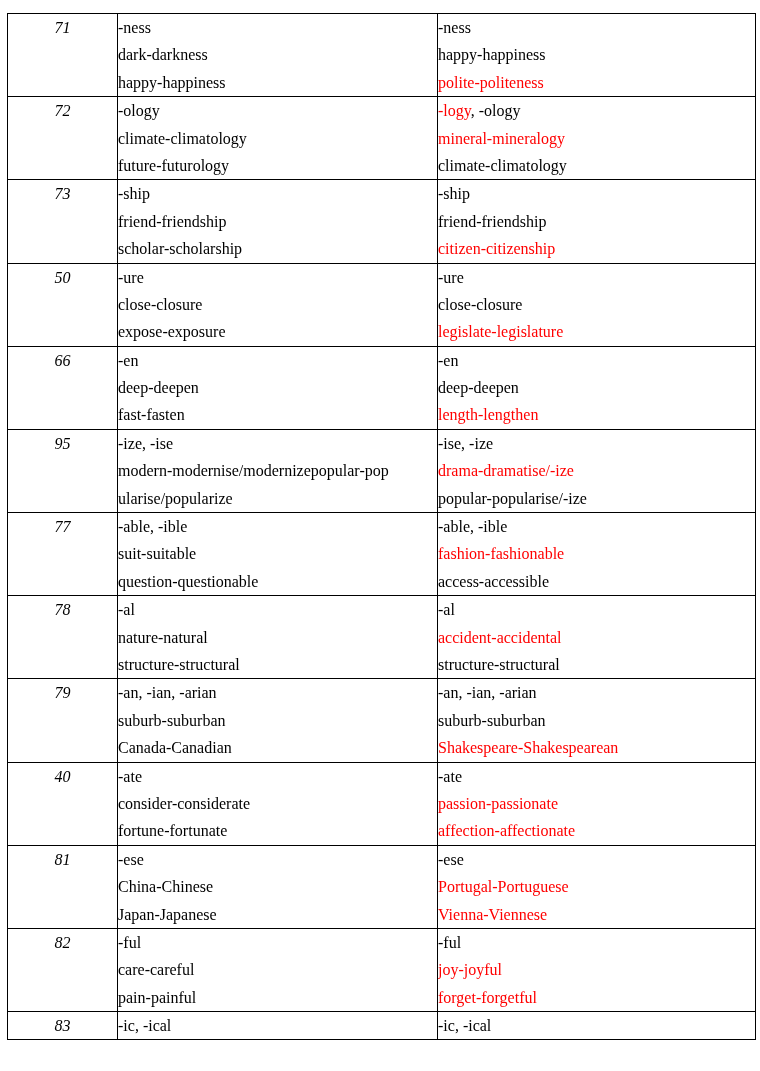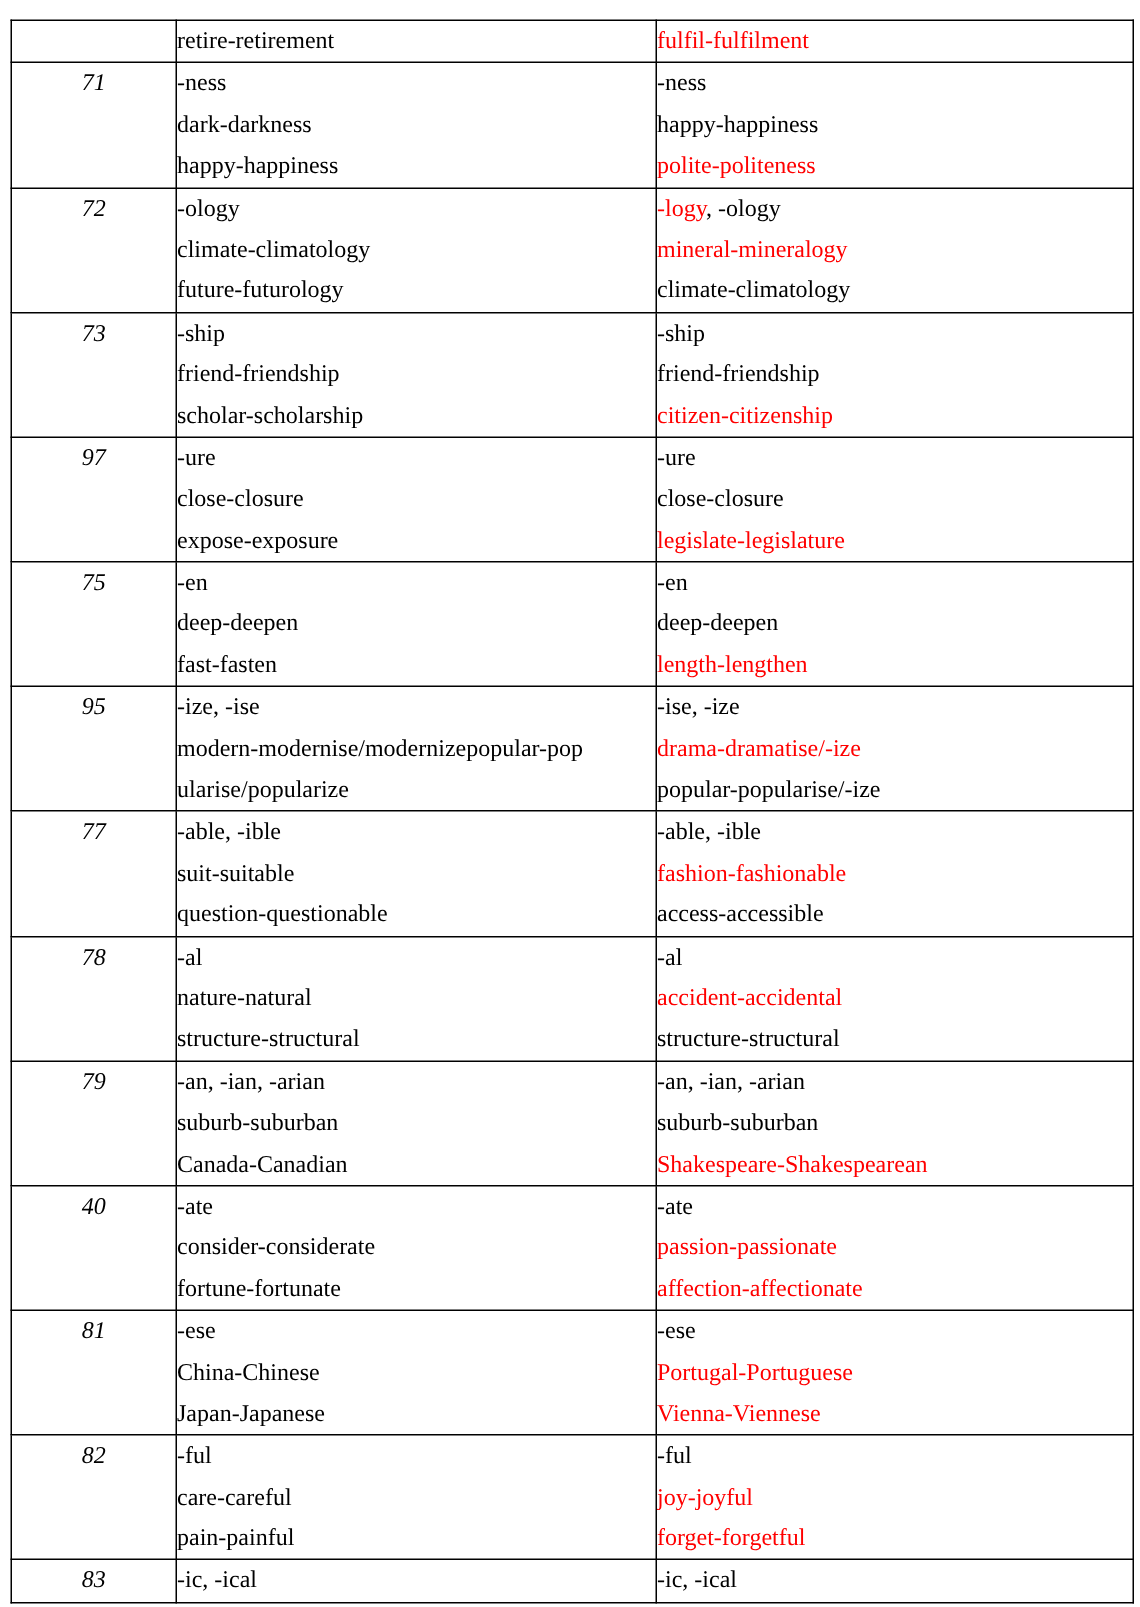--- a/index.html
+++ b/index.html
@@ -53,29 +53,20 @@
 
 <div class="page">
   <table class="suffix-table">
     <colgroup>
       <col style="width:110px">
       <col style="width:320px">
       <col style="width:318px">
     </colgroup>
     <tbody>
         <tr>
-          <td class="num-cell"></td>
-          <td class="ex-cell">
-            <div class="ex-line"><span class="seg-black">retire-retirement</span></div>
-          </td>
-          <td class="ex-cell">
-            <div class="ex-line"><span class="seg-red">fulfil-fulfilment</span></div>
-          </td>
-        </tr>
-        <tr>
           <td class="num-cell">71</td>
           <td class="ex-cell">
             <div class="ex-line"><span class="seg-black">-ness</span></div>
             <div class="ex-line"><span class="seg-black">dark-darkness</span></div>
             <div class="ex-line"><span class="seg-black">happy-happiness</span></div>
           </td>
           <td class="ex-cell">
             <div class="ex-line"><span class="seg-black">-ness</span></div>
             <div class="ex-line"><span class="seg-black">happy-happiness</span></div>
             <div class="ex-line"><span class="seg-red">polite-politeness</span></div>
@@ -101,34 +92,34 @@
             <div class="ex-line"><span class="seg-black">friend-friendship</span></div>
             <div class="ex-line"><span class="seg-black">scholar-scholarship</span></div>
           </td>
           <td class="ex-cell">
             <div class="ex-line"><span class="seg-black">-ship</span></div>
             <div class="ex-line"><span class="seg-black">friend-friendship</span></div>
             <div class="ex-line"><span class="seg-red">citizen-citizenship</span></div>
           </td>
         </tr>
         <tr>
-          <td class="num-cell">97</td>
+          <td class="num-cell">50</td>
           <td class="ex-cell">
             <div class="ex-line"><span class="seg-black">-ure</span></div>
             <div class="ex-line"><span class="seg-black">close-closure</span></div>
             <div class="ex-line"><span class="seg-black">expose-exposure</span></div>
           </td>
           <td class="ex-cell">
             <div class="ex-line"><span class="seg-black">-ure</span></div>
             <div class="ex-line"><span class="seg-black">close-closure</span></div>
             <div class="ex-line"><span class="seg-red">legislate-legislature</span></div>
           </td>
         </tr>
         <tr>
-          <td class="num-cell">75</td>
+          <td class="num-cell">66</td>
           <td class="ex-cell">
             <div class="ex-line"><span class="seg-black">-en</span></div>
             <div class="ex-line"><span class="seg-black">deep-deepen</span></div>
             <div class="ex-line"><span class="seg-black">fast-fasten</span></div>
           </td>
           <td class="ex-cell">
             <div class="ex-line"><span class="seg-black">-en</span></div>
             <div class="ex-line"><span class="seg-black">deep-deepen</span></div>
             <div class="ex-line"><span class="seg-red">length-lengthen</span></div>
           </td>

